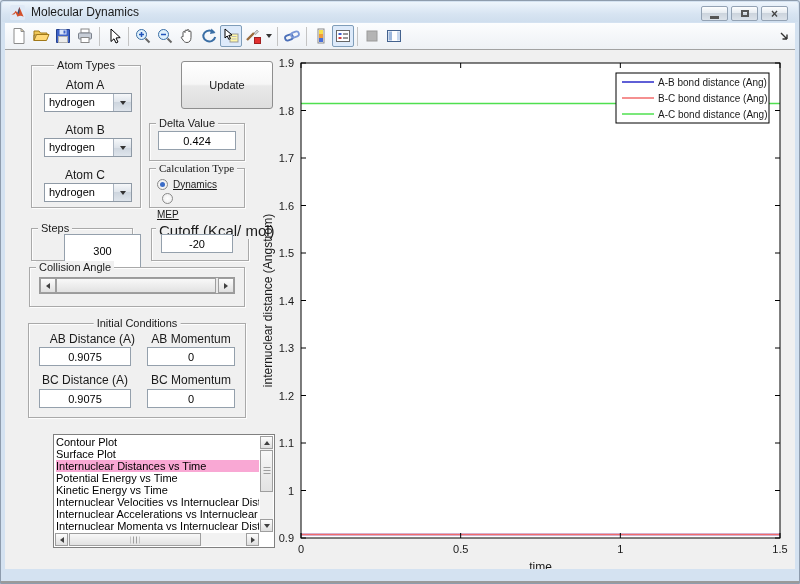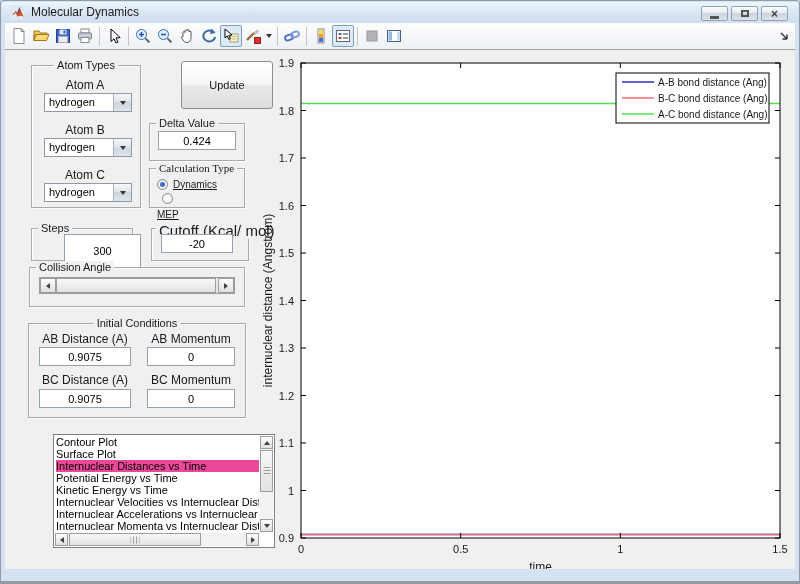--- a/index.html
+++ b/index.html
@@ -73,21 +73,21 @@
   .tri-d{width:0;height:0;border-left:3px solid transparent;border-right:3px solid transparent;border-top:4px solid #404040;}
   .hgrip{position:absolute;left:50%;top:50%;width:9px;height:7px;transform:translate(-50%,-50%);
          background:repeating-linear-gradient(90deg,#9e9e9e 0 1px,transparent 1px 3px);}
   .vgrip{position:absolute;left:50%;top:50%;width:7px;height:9px;transform:translate(-50%,-50%);
          background:repeating-linear-gradient(#9e9e9e 0 1px,transparent 1px 3px);}
 
   
   .listbox{position:absolute;background:#fff;border:1px solid #808080;box-sizing:border-box;overflow:hidden;}
   .lb-items{position:absolute;left:2px;top:1px;right:15px;bottom:14px;overflow:hidden;}
   .lb-row{height:12px;line-height:12px;font-size:11px;color:#000;white-space:nowrap;overflow:hidden;}
-  .lb-row.sel{background:#ec4899;}
+  .lb-row.sel{background:#f9a8d4;}
   .lb-vsb{position:absolute;right:1px;top:1px;width:13px;bottom:15px;background:#f2f2f2;}
   .lb-hsb{position:absolute;left:1px;bottom:1px;height:13px;right:15px;background:#f2f2f2;}
 
   
   .plot-panel{position:absolute;left:251px;top:28px;width:545px;height:524px;}
   svg text{font-family:"Liberation Sans",sans-serif;fill:#1a1a1a;}
   svg .tick{font-size:11px;}
   svg .axlabel{font-size:12px;}
   svg .lg{font-size:10px;}
 </style>
@@ -303,21 +303,21 @@
         </div>
       <div class="sb-thumb" style="left:16px;top:0;width:160px;height:15px;"></div>
       <div class="sb-btn" style="right:0;top:0;width:16px;height:15px;">
           <span class="tri-r"></span>
         </div>
     </div>
 
     <div class="gpanel" style="left:23px;top:300px;width:216px;height:93px;">
       <span class="gtitle center">Initial Conditions</span>
     </div>
-    <div class="clabel" style="left:30px;top:309px;width:100px;">AB Distance (A)</div>
+    <div class="clabel" style="left:30px;top:309px;width:100px;text-align:right;">AB Distance (A)</div>
     <div class="clabel" style="left:136px;top:309px;width:100px;">AB Momentum</div>
     <input class="tfield" style="left: 34px; top: 324px; width: 92px; height: 19px;" value="0.9075">
     <input class="tfield" style="left: 142px; top: 324px; width: 88px; height: 19px;" value="0">
     <div class="clabel" style="left:30px;top:350px;width:100px;">BC Distance (A)</div>
     <div class="clabel" style="left:136px;top:350px;width:100px;">BC Momentum</div>
     <input class="tfield" style="left: 34px; top: 366px; width: 92px; height: 19px;" value="0.9075">
     <input class="tfield" style="left: 142px; top: 366px; width: 88px; height: 19px;" value="0">
 
     <div class="listbox" style="left:21px;top:411px;width:222px;height:114px;margin-left:27px;">
       <div class="lb-items">

